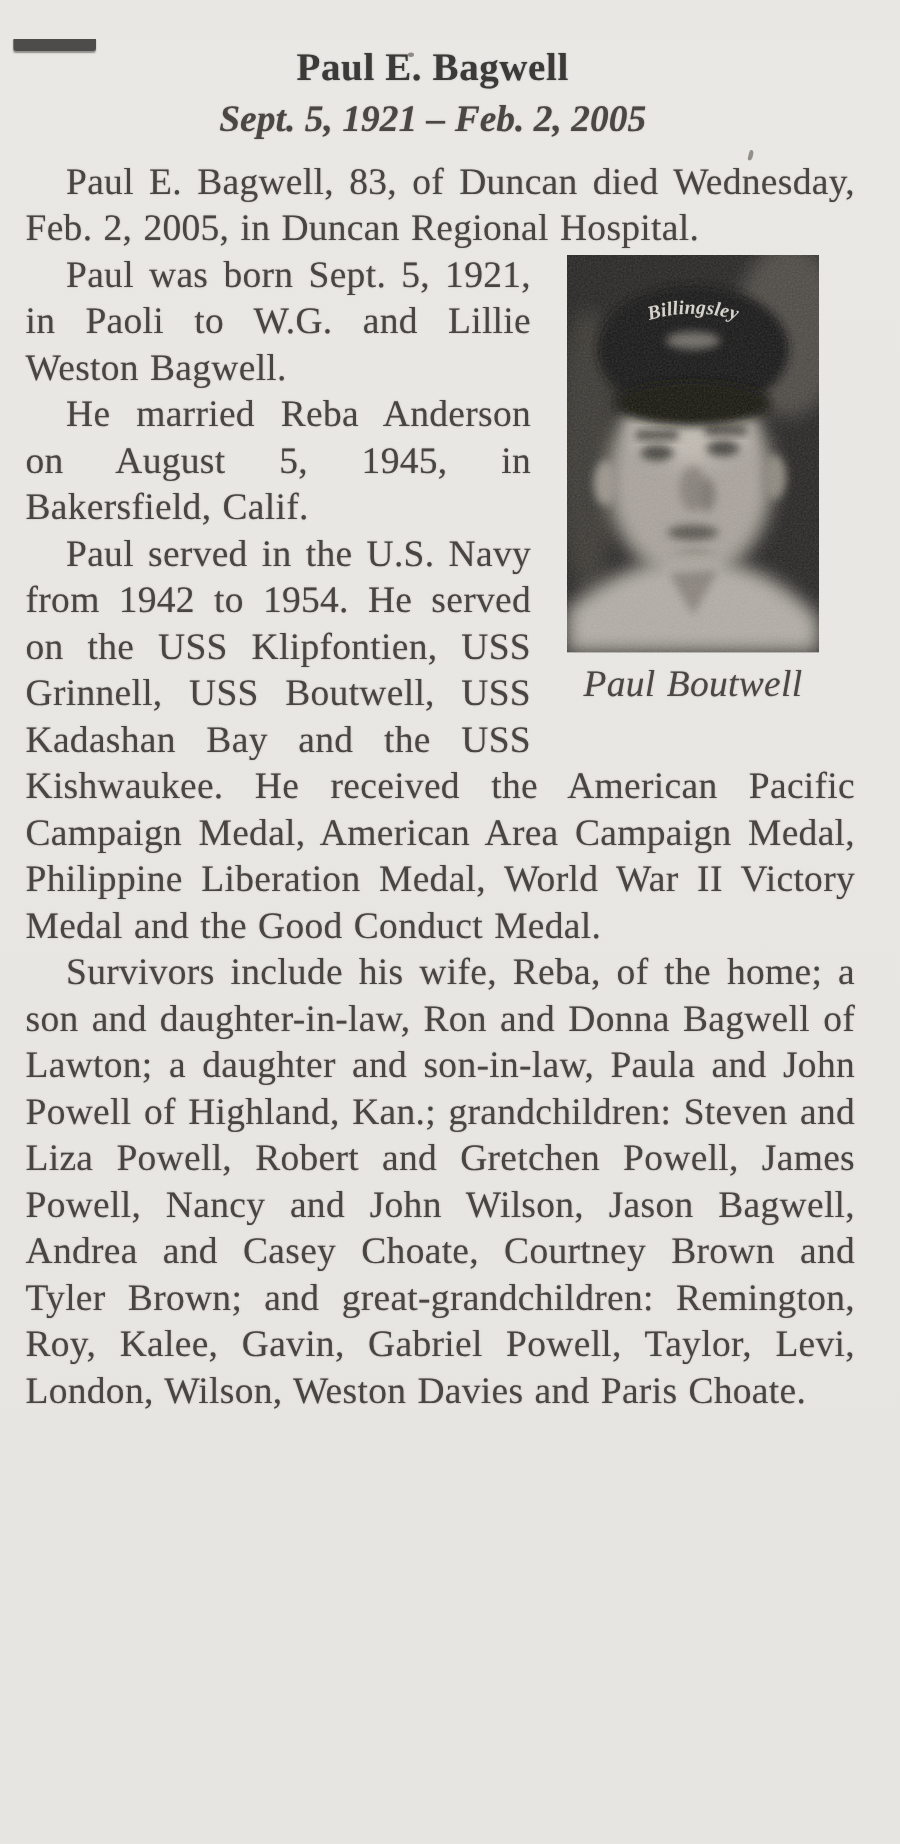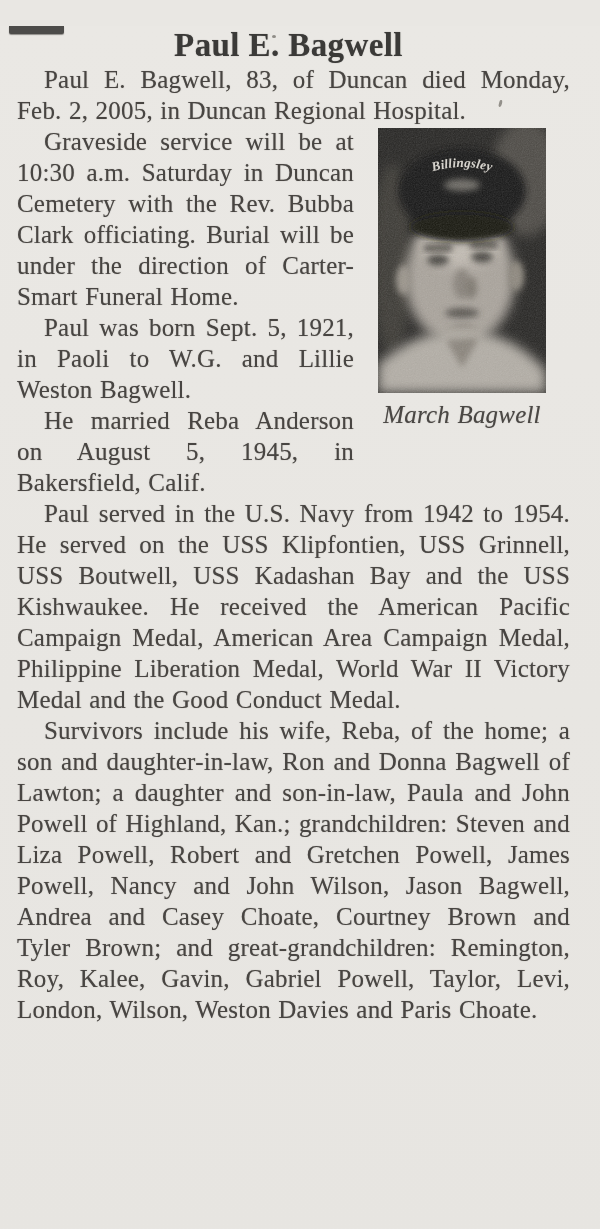--- a/index.html
+++ b/index.html
@@ -49,21 +49,21 @@
     height: 7px;
     background: #93908a;
     border-radius: 40% 60% 60% 40%;
     transform: rotate(14deg);
   }
   .content {
     position: relative;
     padding: 0 30px 0 17px;
   }
   h1.obit-title {
-    font-size: 33px;
+    font-size: 26px;
     line-height: 38px;
     font-weight: bold;
     text-align: center;
     letter-spacing: 0.4px;
     color: #3b3a38;
     margin: 26px 10px 0 0;
     text-shadow: 0 0 1px rgba(60,58,54,0.5);
   }
   .obit-dates {
     font-size: 25px;
@@ -119,24 +119,25 @@
 <div class="page">
 
   <div class="artifact-bar"></div>
   <div class="speck-1"></div>
   <div class="speck-2"></div>
 
   <div class="content">
 
     <h1 class="obit-title">Paul E. Bagwell</h1>
 
+    <div class="obit-dates">Sept. 5, 1921 – Feb. 2, 2005</div>
 
     <article class="obit-body">
 
-      <p>Paul E. Bagwell, 83, of Duncan died Monday, Feb. 2, 2005, in Duncan Regional Hospital.</p>
+      <p>Paul E. Bagwell, 83, of Duncan died Wednesday, Feb. 2, 2005, in Duncan Regional Hospital.</p>
 
       <div class="photo-float">
         <span class="photo-frame">
           <svg width="168" height="265" viewBox="0 0 168 265" aria-hidden="true">
             <defs>
               <filter id="b6" x="-50%" y="-50%" width="200%" height="200%">
                   <feGaussianBlur stdDeviation="6"></feGaussianBlur>
                 </filter>
               <filter id="b3" x="-50%" y="-50%" width="200%" height="200%">
                   <feGaussianBlur stdDeviation="3"></feGaussianBlur>
@@ -176,24 +177,23 @@
             <path d="M 68 212 L 84 240 L 101 210 Z" fill="#8a847c" filter="url(#b3)"></path>
 
             <ellipse cx="84" cy="63" rx="64" ry="43" fill="#181716" filter="url(#b3)"></ellipse>
             <ellipse cx="84" cy="99" rx="52" ry="15" fill="#121211" filter="url(#b3)"></ellipse>
             <ellipse cx="84" cy="57" rx="18" ry="6" fill="#8e8a82" opacity="0.75" filter="url(#b3)"></ellipse>
             <text font-family="Liberation Serif, serif" font-size="13" font-style="italic" font-weight="bold" fill="#d9d6cf" text-anchor="middle"><textPath href="#capArc" startOffset="50%">Billingsley</textPath></text>
 
             <rect width="168" height="265" filter="url(#grain)" opacity="0.55"></rect>
           </svg>
         </span>
-        <div class="photo-caption">March Bagwell</div>
+        <div class="photo-caption">Paul Boutwell</div>
       </div>
 
-      <p>Graveside service will be at 10:30 a.m. Saturday in Duncan Cemetery with the Rev. Bubba Clark officiating. Burial will be under the direction of Carter-Smart Funeral Home.</p>
       <p>Paul was born Sept. 5, 1921, in Paoli to W.G. and Lillie Weston Bagwell.</p>
       <p>He married Reba Ander­son on August 5, 1945, in Bakersfield, Calif.</p>
       <p>Paul served in the U.S. Navy from 1942 to 1954. He served on the USS Klipfontien, USS Grinnell, USS Boutwell, USS Kadashan Bay and the USS Kishwaukee. He received the American Pacific Campaign Medal, American Area Campaign Medal, Philip­pine Liberation Medal, World War II Victo­ry Medal and the Good Conduct Medal.</p>
       <p>Survivors include his wife, Reba, of the home; a son and daughter-in-law, Ron and Donna Bagwell of Lawton; a daughter and son-in-law, Paula and John Powell of High­land, Kan.; grandchildren: Steven and Liza Powell, Robert and Gretchen Powell, James Powell, Nancy and John Wilson, Jason Bag­well, Andrea and Casey Choate, Courtney Brown and Tyler Brown; and great-grand­children: Remington, Roy, Kalee, Gavin, Gabriel Powell, Taylor, Levi, London, Wil­son, Weston Davies and Paris Choate.</p>
 
     </article>
   </div>
 
 </div>
 

